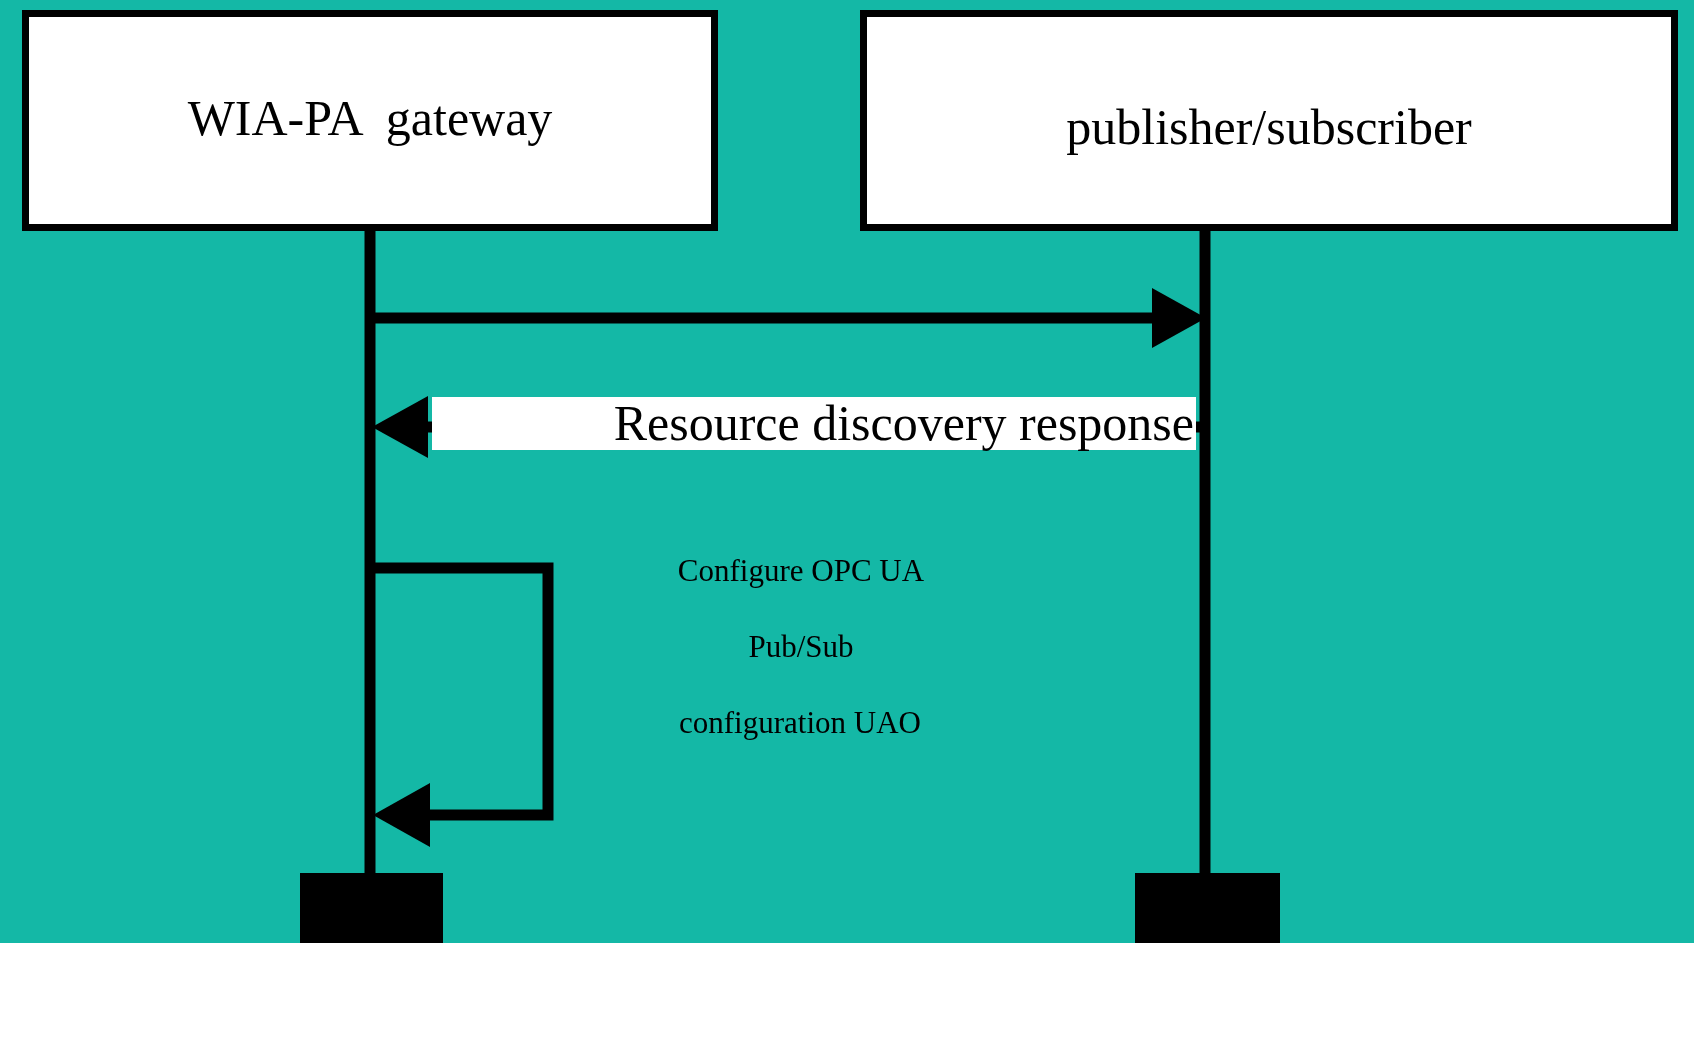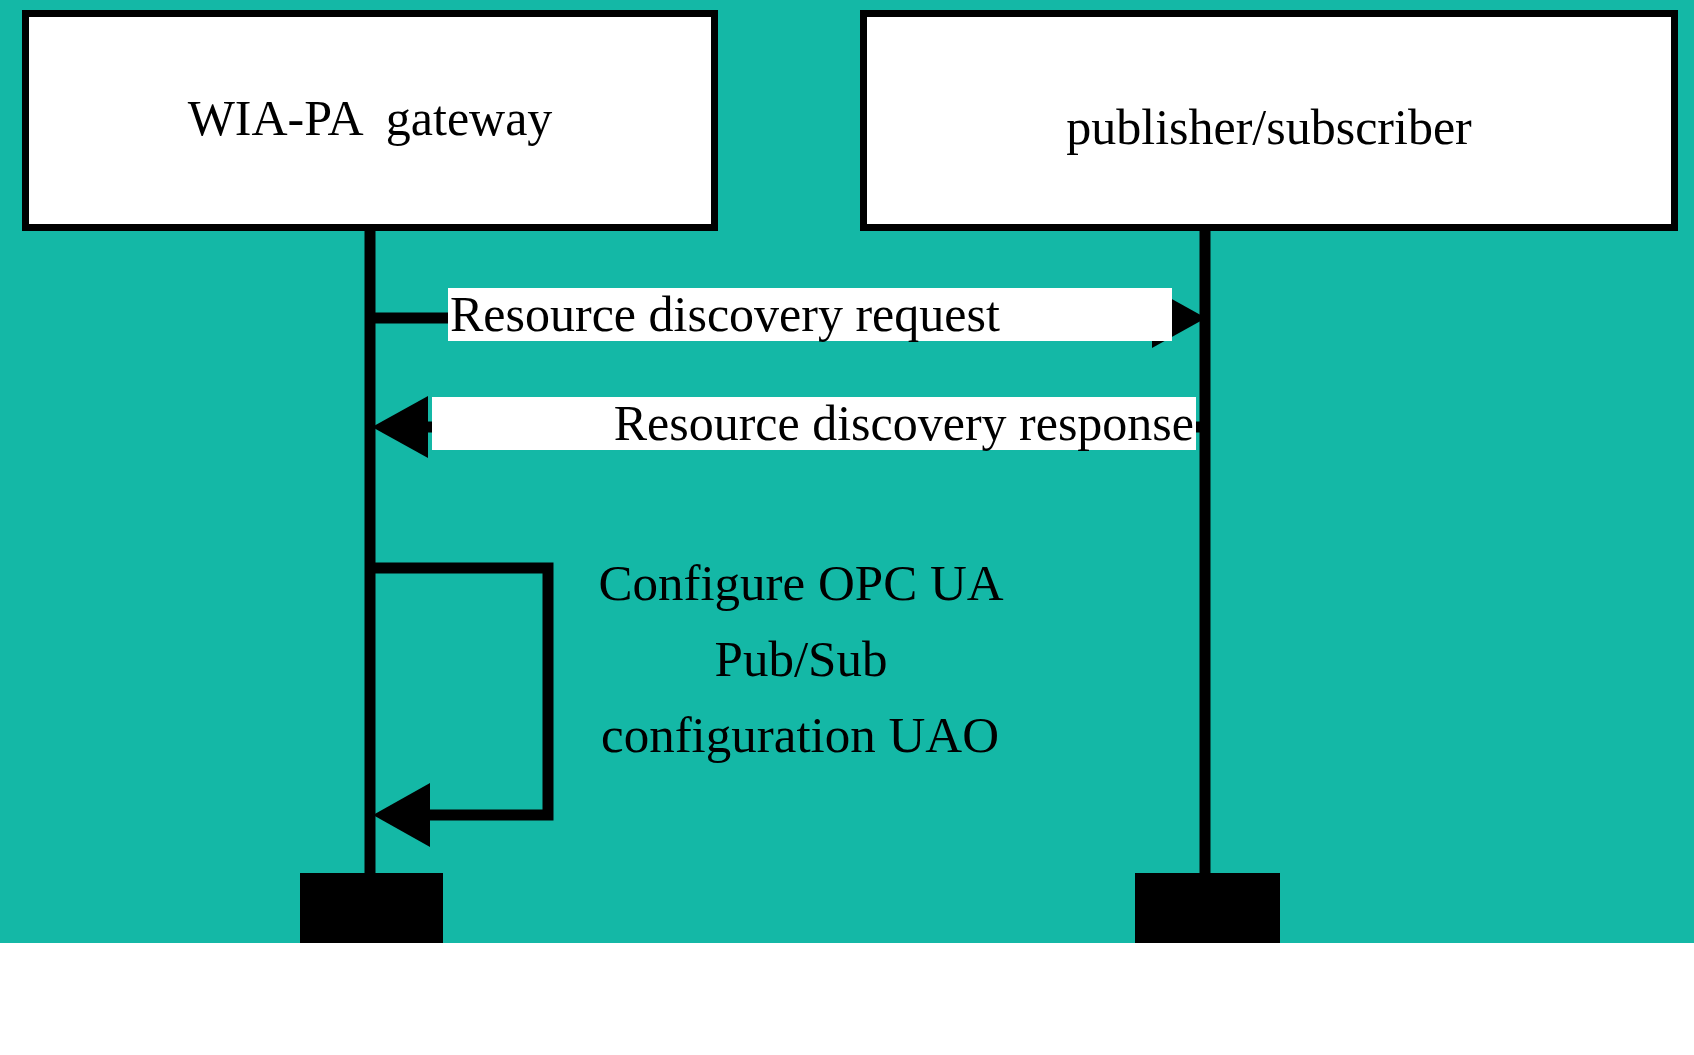--- a/index.html
+++ b/index.html
@@ -38,21 +38,21 @@
     font-size: 50px;
     letter-spacing: 0px;
   }
   .msg-label {
     font-size: 50px;
     white-space: nowrap;
     background: #ffffff;
     padding: 0 2px;
   }
   .selfmsg-label {
-    font-size: 51px;
+    font-size: 31px;
     line-height: 1.22;
   }
 </style>
 </head>
 <body>
 
 <div id="canvas">
 
   <svg class="diagram" viewBox="0 0 1694 1055" xmlns="http://www.w3.org/2000/svg">
 
@@ -74,21 +74,20 @@
     <polygon points="373,815 430,783 430,847" fill="#000000"></polygon>
 
     <rect x="300" y="873" width="143" height="162" fill="#000000"></rect>
     <rect x="1135" y="873" width="145" height="162" fill="#000000"></rect>
   </svg>
 
   <div class="lbl participant-label" style="left:30px; top:92px; width:680px;">WIA-PA  gateway</div>
 
   <div class="lbl participant-label" style="left:866px; top:101px; width:806px;">publisher/subscriber</div>
 
-  <div class="lbl msg-label" style="left:448px; top:288px; width:720px; text-align:left;">Resource discovery request</div>
 
   <div class="lbl msg-label" style="left:432px; top:397px; width:760px; text-align:right;">Resource discovery response</div>
 
   <div class="lbl selfmsg-label" style="left:556px; top:552px; width:490px;">Configure OPC UA</div>
   <div class="lbl selfmsg-label" style="left:556px; top:628px; width:490px;">Pub/Sub</div>
   <div class="lbl selfmsg-label" style="left:540px; top:704px; width:520px;">configuration UAO</div>
 
 </div>
 
 </body></html>

